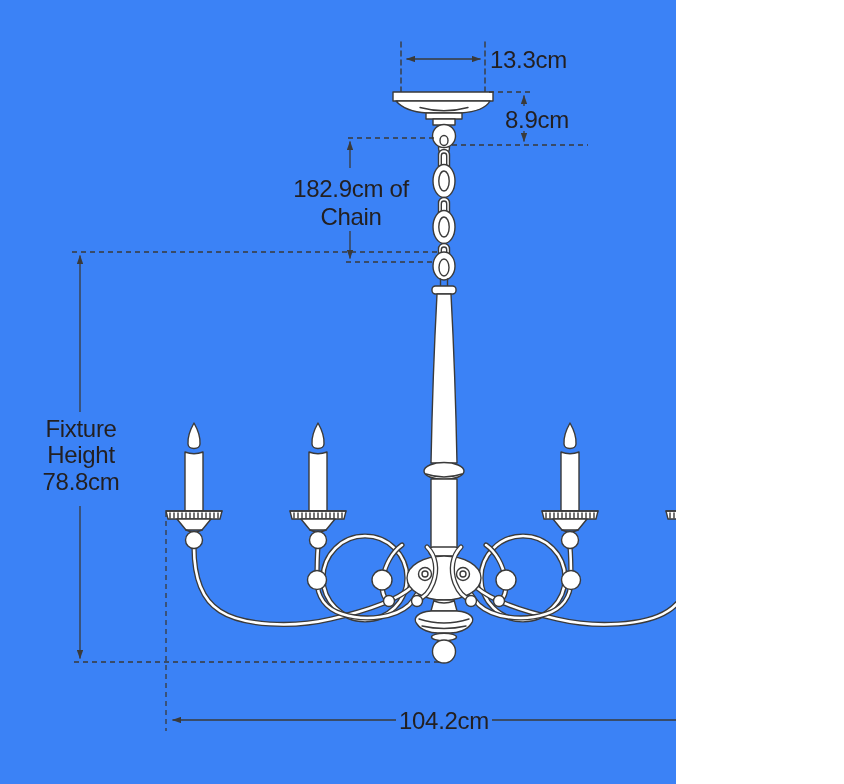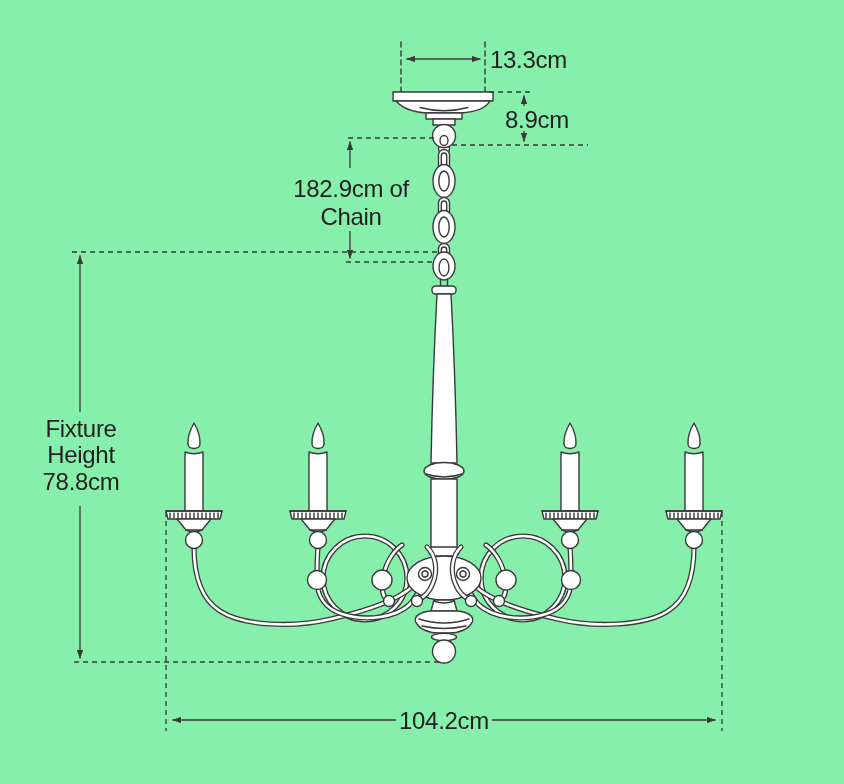--- a/index.html
+++ b/index.html
@@ -1,16 +1,16 @@
 <!DOCTYPE html>
 <html><head>
 <meta charset="utf-8">
 <style>
   html,body{margin:0;padding:0;background:#ffffff;}
-  .stage{position:relative;width:844px;height:784px;background:#86efac;overflow:hidden;}
+  .stage{position:relative;width:676px;height:784px;background:#3b82f6;overflow:hidden;}
   svg{display:block;}
   .w{fill:#ffffff;}
   .t1{fill:none;stroke-width:5.2;}
   .t2{fill:none;stroke-width:2.6;stroke:#ffffff;}
   .dash{stroke-dasharray:5 4;fill:none;}
   .lbl{font-family:"Liberation Sans","DejaVu Sans",sans-serif;font-size:24px;letter-spacing:-0.3px;}
 </style>
 </head>
 <body>
 

